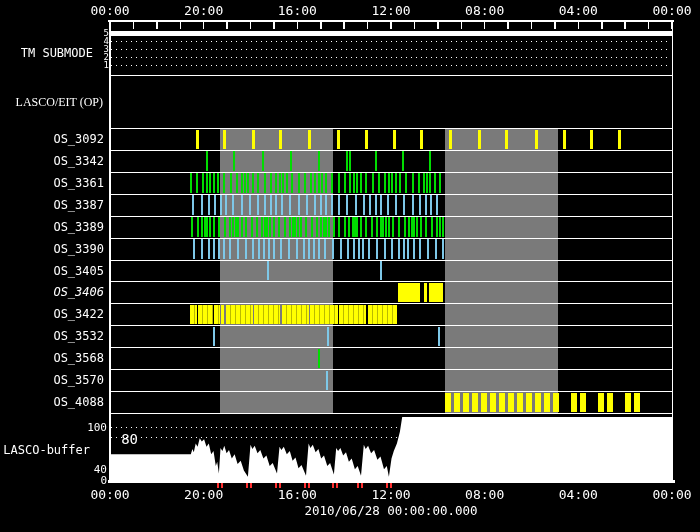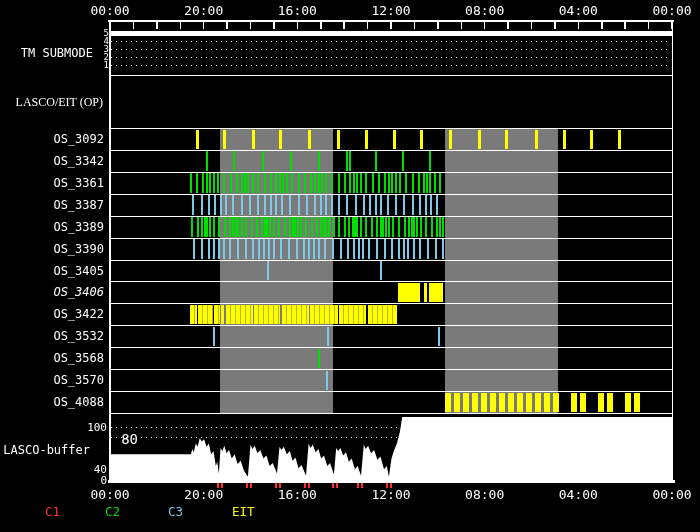--- a/index.html
+++ b/index.html
@@ -15,26 +15,21 @@
   .legitem{position:absolute;font-size:12.5px;line-height:1;}
   #date-label{position:absolute;left:254px;top:505px;width:274px;text-align:center;font-size:12.5px;line-height:1;}
 </style>
 </head>
 <body>
 
 <div id="screen">
   <div class="lbl rlbl" style="right:607px;top:47px;">TM SUBMODE</div>
   <div class="lbl rlbl" style="right:597px;top:96px;font-family:Liberation Serif, serif;">LASCO/EIT (OP)</div>
   <div class="lbl rlbl" style="right:610px;top:444px;text-align:right;">LASCO-buffer</div>
-  <div id="legend">
-      <span class="legitem" style="left: 45px; top: 3px; color: rgb(255, 48, 48);">C1</span>
-      <span class="legitem" style="left: 105px; top: 3px; color: rgb(0, 221, 0);">C2</span>
-      <span class="legitem" style="left: 168px; top: 3px; color: rgb(126, 200, 232);">C3</span>
-      <span class="legitem" style="left: 232px; top: 3px; color: rgb(255, 255, 0);">EIT</span>
-    </div>
+  <div id="date-label">2010/06/28 00:00:00.000</div>
 <div class="abs" style="left: 220.058px; top: 128px; width: 112.868px; height: 285px; background: rgb(122, 122, 122);"></div>
     <div class="abs" style="left: 445.092px; top: 128px; width: 112.868px; height: 285px; background: rgb(122, 122, 122);"></div>
     <div class="abs" style="left: 110px; top: 31px; width: 562px; height: 4.5px; background: rgb(255, 255, 255);"></div>
     <div class="abs hdots" style="left: 111px; top: 41px; width: 560px;"></div>
     <div class="abs hdots" style="left: 111px; top: 49px; width: 560px;"></div>
     <div class="abs hdots" style="left: 111px; top: 57px; width: 560px;"></div>
     <div class="abs hdots" style="left: 111px; top: 65px; width: 560px;"></div>
     <div class="abs" style="right: 591px; top: 29px; font-size: 9px; line-height: 1; text-align: right;">5</div>
     <div class="abs" style="right: 591px; top: 37px; font-size: 9px; line-height: 1; text-align: right;">4</div>
     <div class="abs" style="right: 591px; top: 45px; font-size: 9px; line-height: 1; text-align: right;">3</div>

